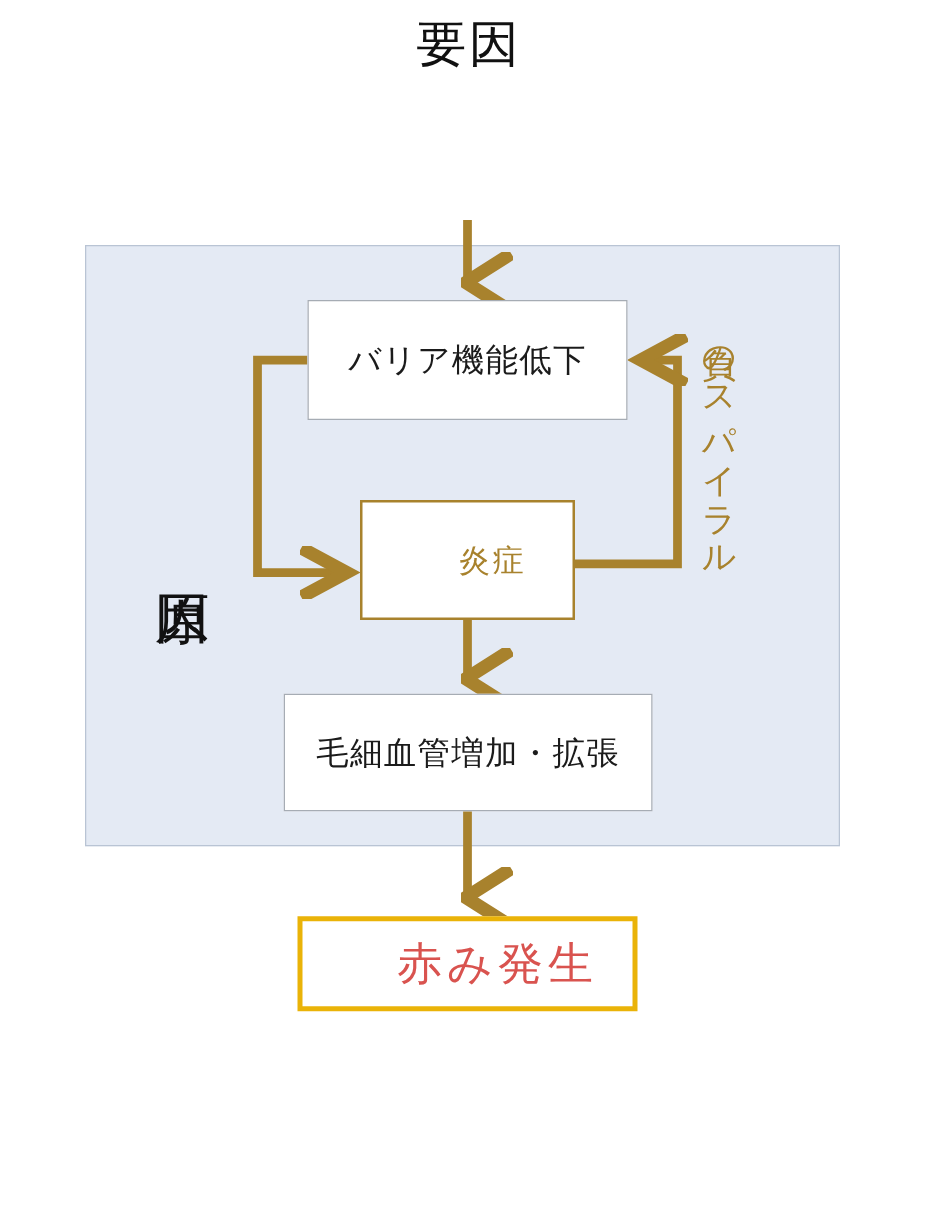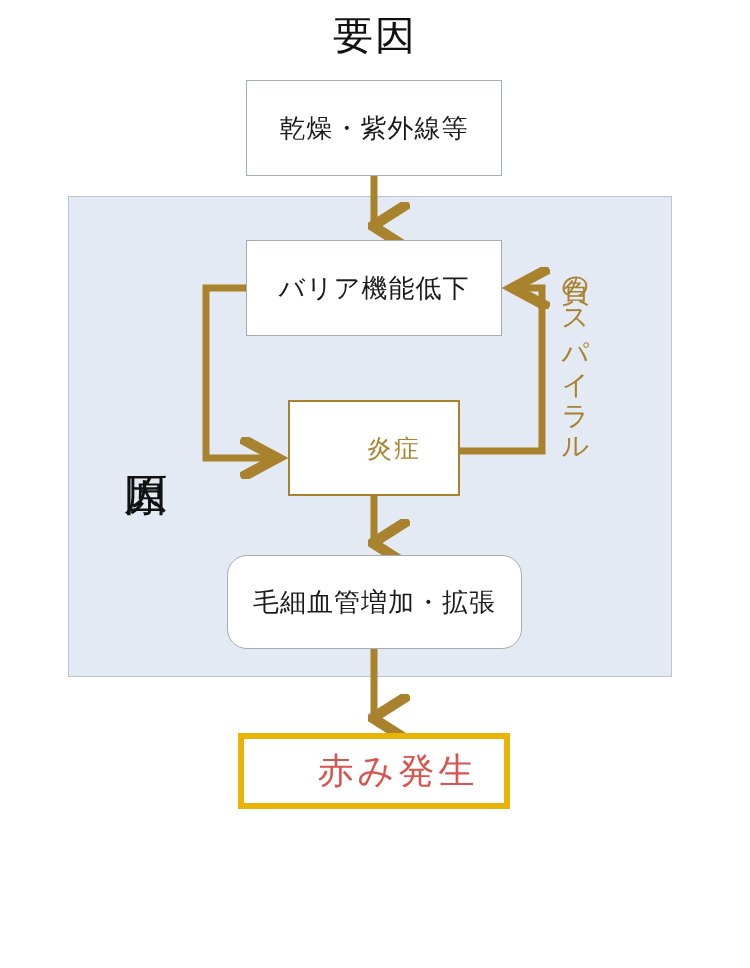--- a/index.html
+++ b/index.html
@@ -84,41 +84,41 @@
     box-sizing: border-box;
     display: flex;
     align-items: center;
     justify-content: center;
     text-align: center;
   }
   .node .node-text { display: block; }
 
   .node-grey { border: 1px solid #a6acb4; }
   .node-gold { border: 2px solid #a8822d; }
-  .node-red  { border: 6px solid #eab308; padding-left: 48px; }
+  .node-red  { border: 4px solid #eab308; padding-left: 48px; }
 
   #node-trigger {
     left: 246px; top: 80px; width: 256px; height: 96px;
   }
   #node-trigger .node-text { font-size: 26px; letter-spacing: 1px; }
 
   #node-barrier {
     left: 246px; top: 240px; width: 256px; height: 96px;
   }
   #node-barrier .node-text { font-size: 26px; letter-spacing: 1px; }
 
   #node-inflammation {
     left: 288px; top: 400px; width: 172px; height: 96px; padding-left: 40px;
   }
   #node-inflammation .node-text {
     font-size: 25px; color: #a8822d; letter-spacing: 2px;
   }
 
   #node-capillary {
-    left: 227px; top: 555px; width: 295px; height: 94px; border-radius: 20px;
+    left: 227px; top: 555px; width: 295px; height: 94px;
   }
   #node-capillary .node-text { font-size: 26px; letter-spacing: 1px; }
 
   #node-result {
     left: 238px; top: 733px; width: 272px; height: 76px;
   }
   #node-result .node-text {
     font-size: 36px; color: #d9534f; letter-spacing: 4px;
   }
 
@@ -163,23 +163,20 @@
       <path d="M246,288 L206,288 L206,458 L276,458" marker-end="url(#ah-right)"></path>
 
       <path d="M460,451 L542,451 L542,288 L514,288" marker-end="url(#ah-left)"></path>
 
       <path d="M374,496 L374,543" marker-end="url(#ah-down)"></path>
 
       <path d="M374,649 L374,718" marker-end="url(#ah-down)"></path>
     </g>
   </svg>
 
-  <div class="node node-grey" id="node-trigger">
-    <span class="node-text">乾燥・紫外線等</span>
-  </div>
 
   <div class="node node-grey" id="node-barrier">
     <span class="node-text">バリア機能低下</span>
   </div>
 
   <div class="node node-gold" id="node-inflammation">
     <span class="node-text">炎症</span>
   </div>
 
   <div class="node node-grey" id="node-capillary">

